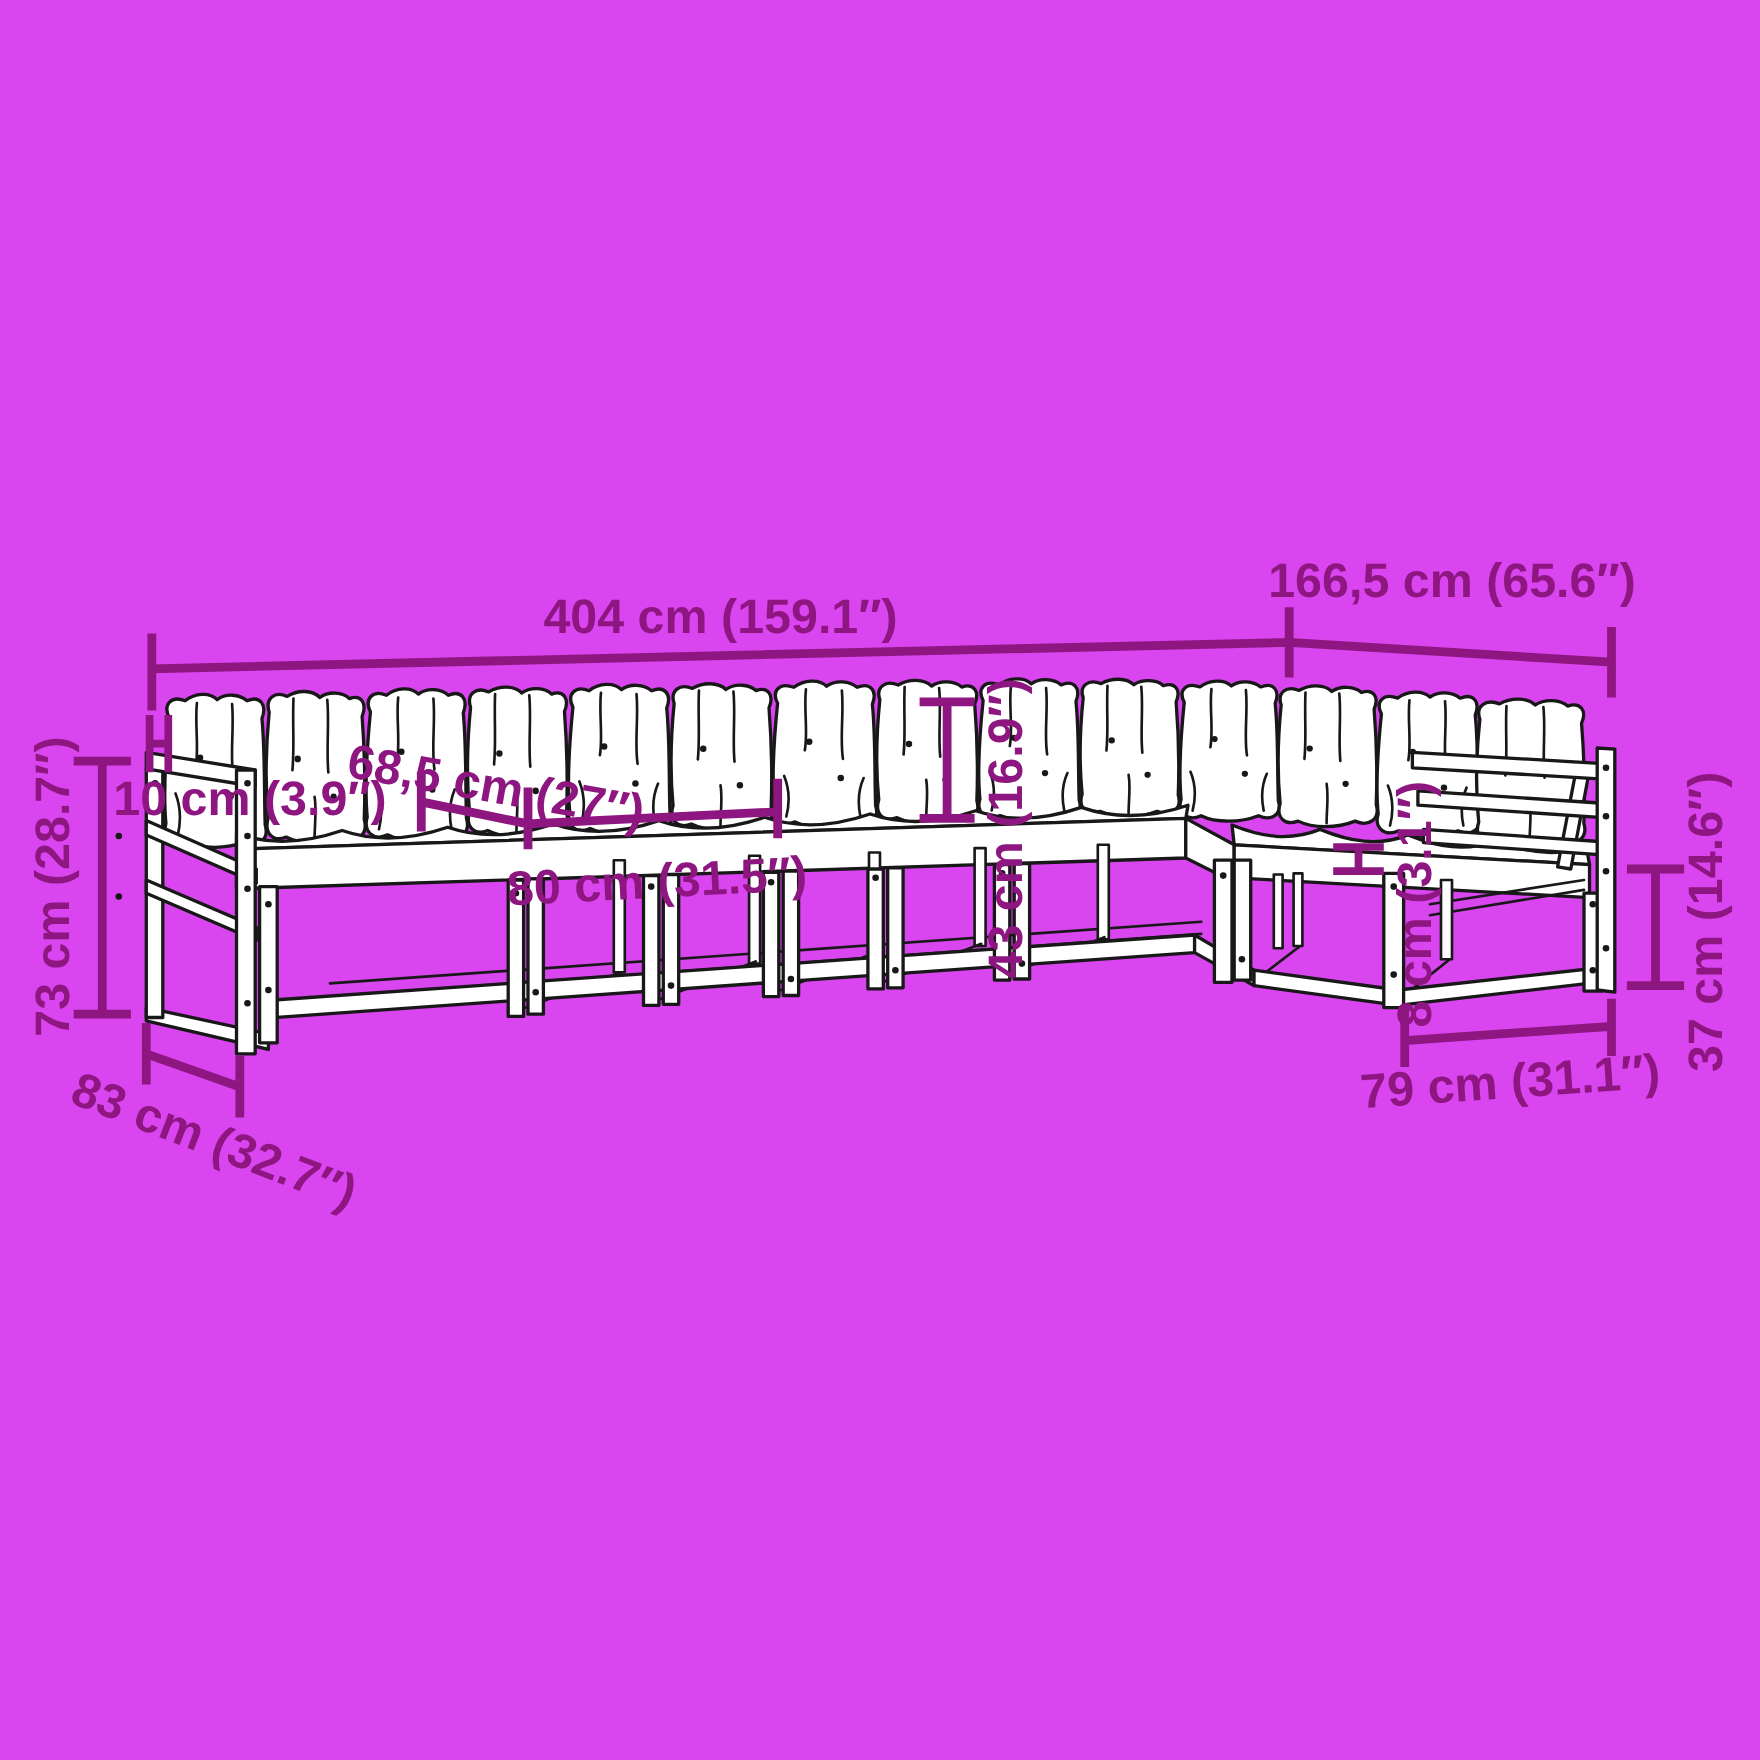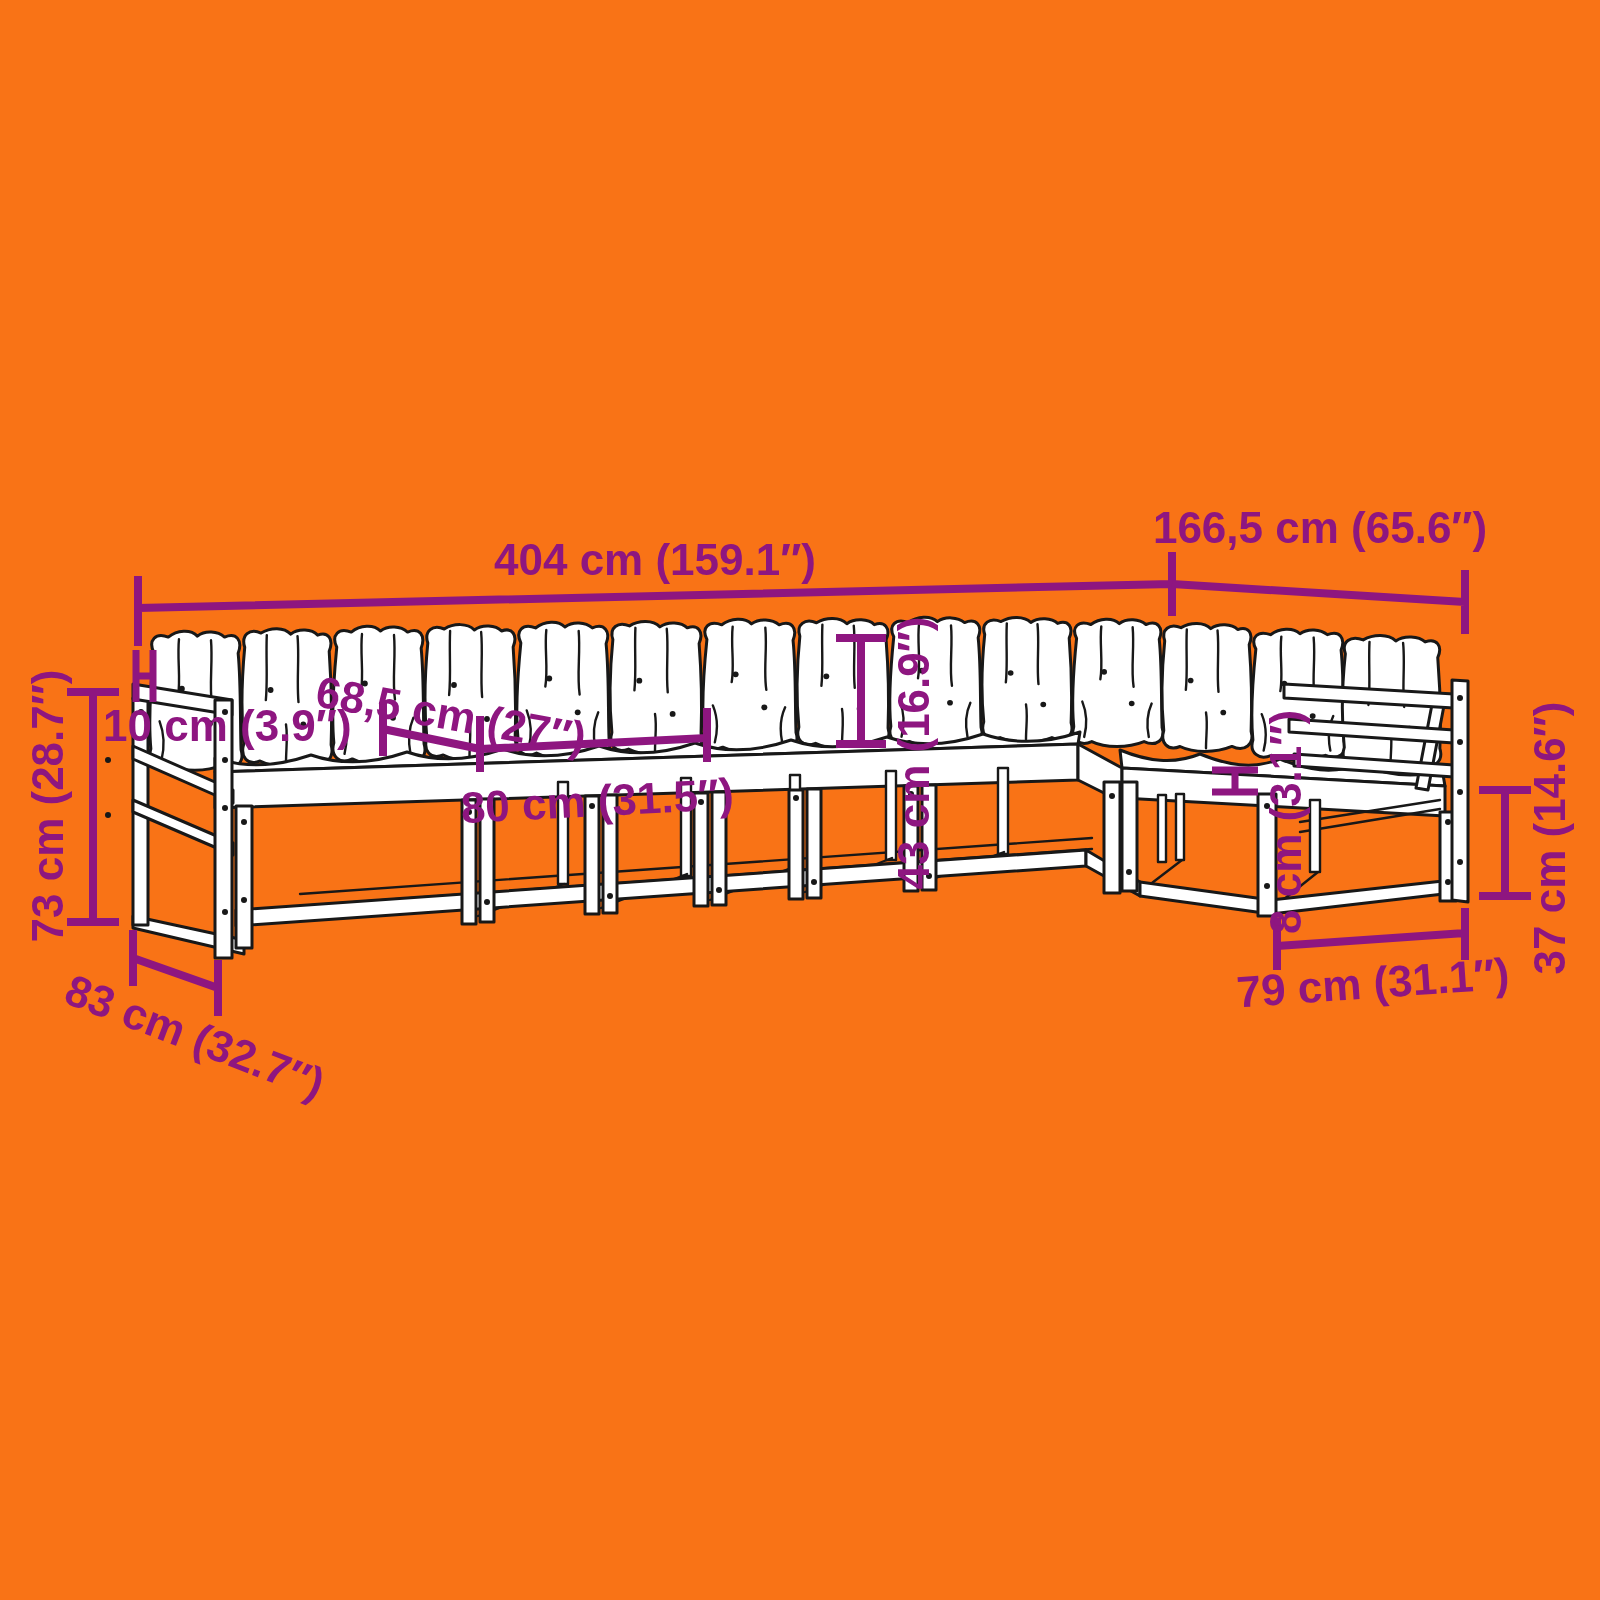--- a/index.html
+++ b/index.html
@@ -1,16 +1,16 @@
 <!DOCTYPE html>
 <html><head>
 <meta charset="utf-8">
 <style>
   html,body{margin:0;padding:0;background:#ffffff;}
-  .stage{position:relative;width:1600px;height:1600px;background:#f97316;overflow:hidden;}
+  .stage{position:relative;width:1600px;height:1600px;background:#d946ef;overflow:hidden;}
   svg{display:block;width:1600px;height:1600px;}
   .lineart{stroke:#181818;stroke-width:3;stroke-linecap:round;stroke-linejoin:round;fill:none;}
   .wood{fill:#ffffff;}
   .thin{stroke-width:2.4;}
   .dims path, .dims line{stroke:#8E1680;fill:none;}
   .dim-label{font-family:"Liberation Sans", sans-serif;font-weight:700;font-size:44px;fill:#8E1680;}
 </style>
 </head>
 <body>
 

